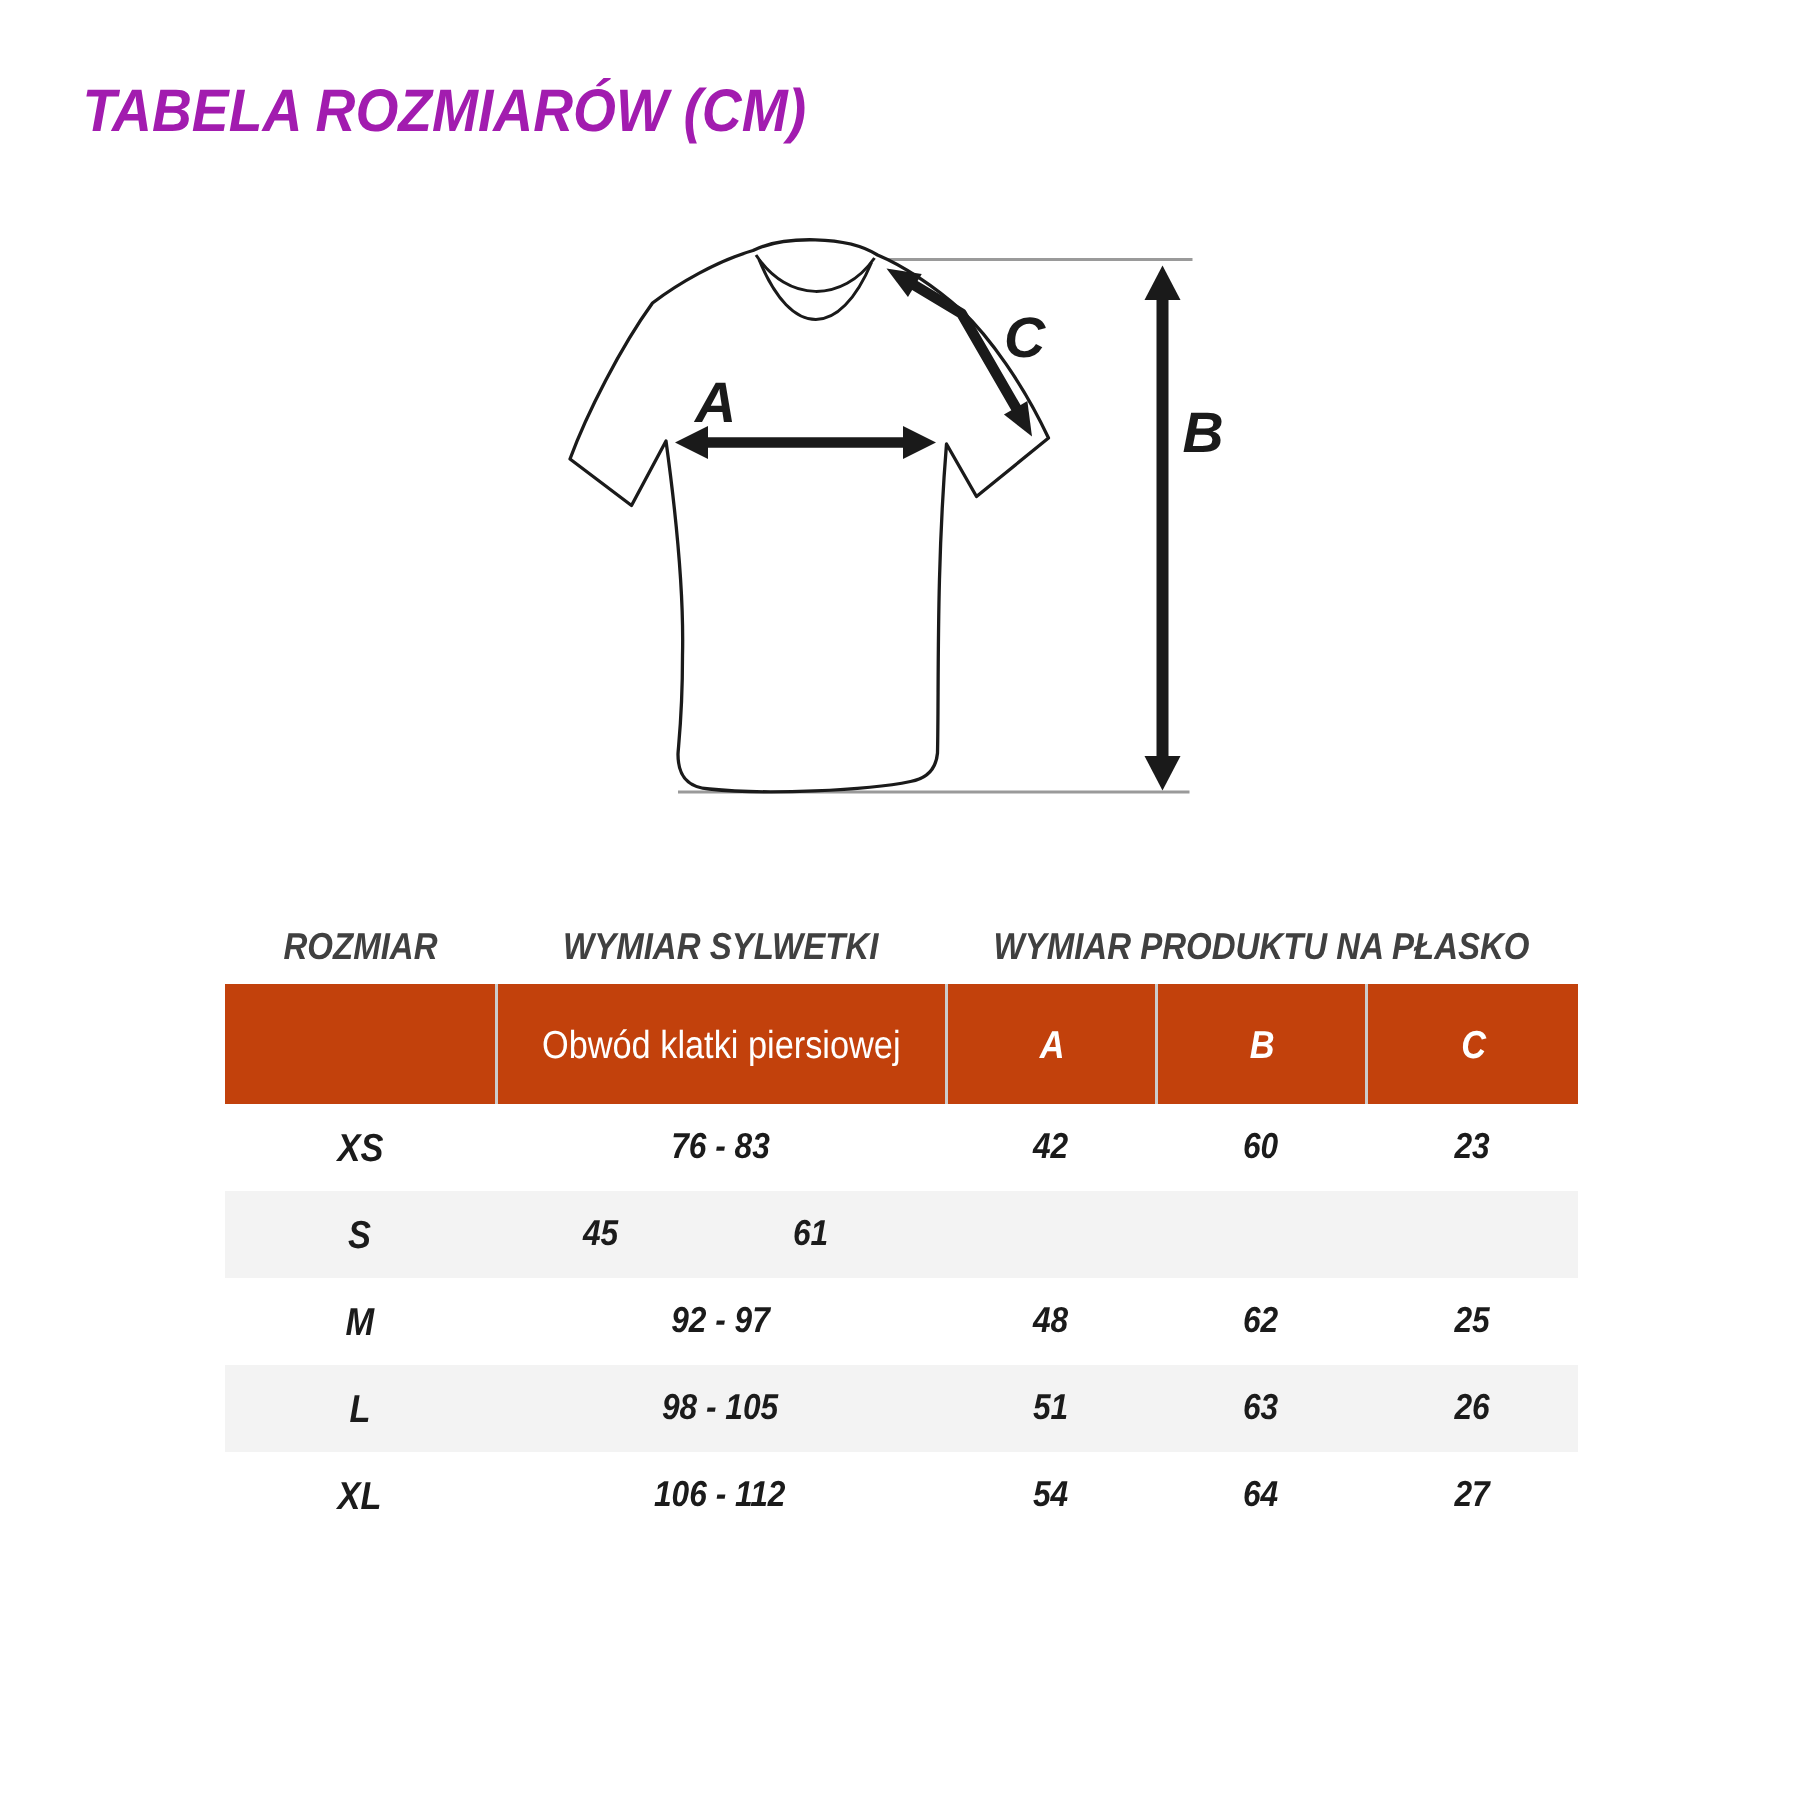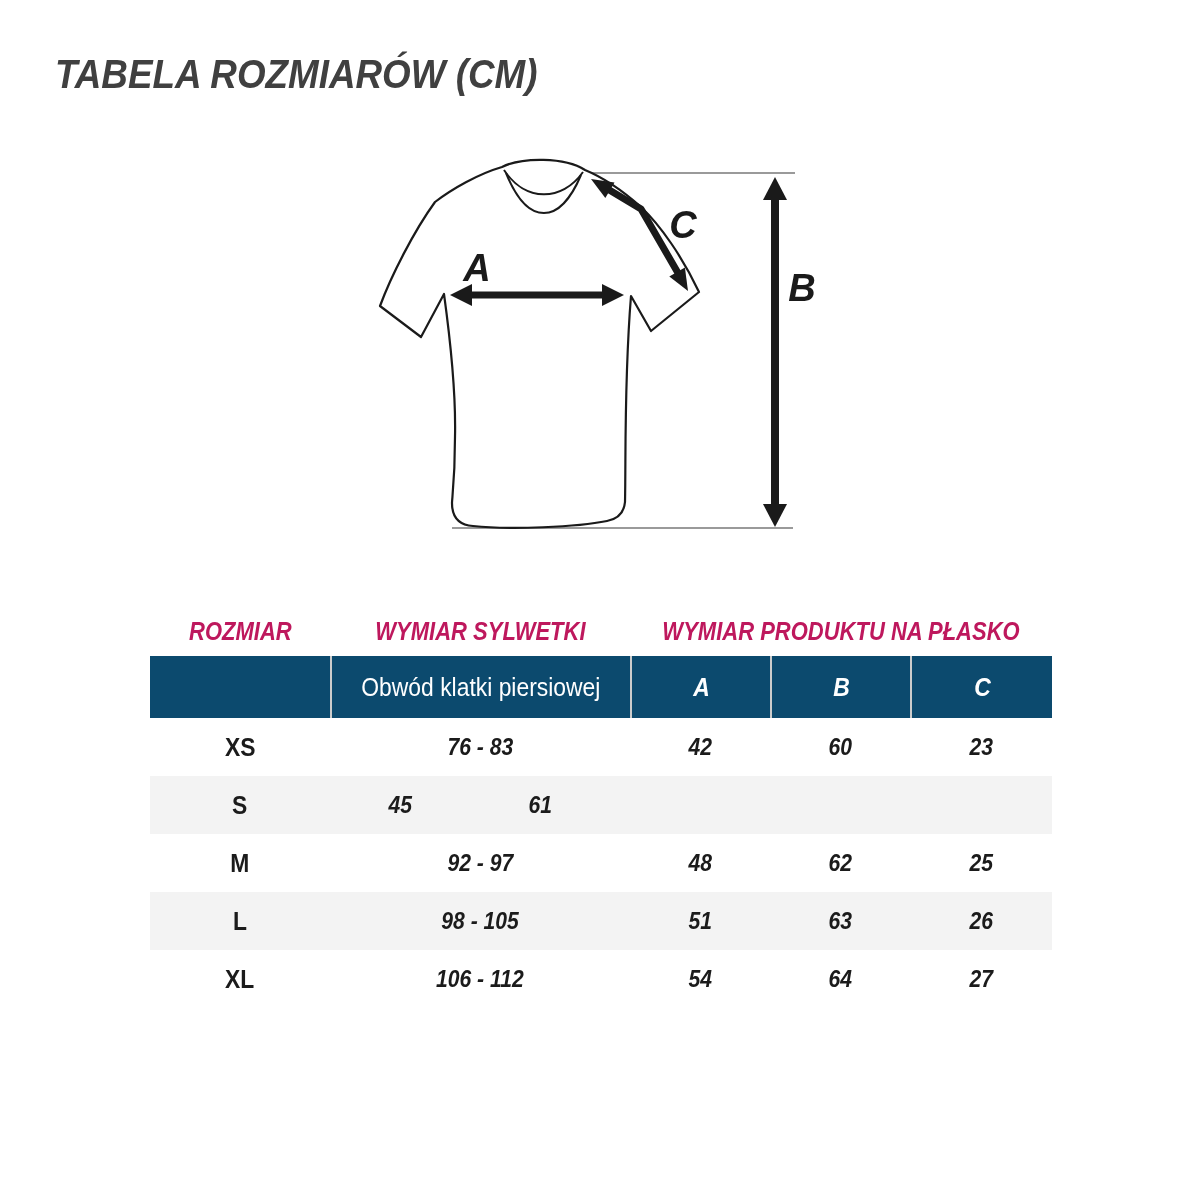--- a/index.html
+++ b/index.html
@@ -3,47 +3,47 @@
 <meta charset="utf-8">
 <style>
   html,body{margin:0;padding:0;}
   body{
     width:1200px;height:1200px;position:relative;background:#ffffff;
     font-family:"Liberation Sans",sans-serif;color:#1b1b1b;overflow:hidden;
   }
   .cond{display:inline-block;transform:scaleX(0.88);transform-origin:center center;white-space:nowrap;}
   .page-title{
     position:absolute;left:55px;top:52px;
-    font-size:40px;font-weight:700;font-style:italic;letter-spacing:0px;color:#404040;
+    font-size:40px;font-weight:700;font-style:italic;letter-spacing:0px;color:#a21caf;
   }
   .page-title .cond{transform-origin:left center;transform:scaleX(0.92);}
 
   .diagram{position:absolute;left:340px;top:140px;width:490px;height:420px;}
 
   .size-table{position:absolute;left:150px;top:606px;width:902px;}
   .row{display:flex;width:902px;}
   .c1{width:180px;}
   .c2{width:300px;}
   .c3{width:140px;}
   .c4{width:140px;}
   .c5{width:142px;}
   .cell{display:flex;align-items:center;justify-content:center;box-sizing:border-box;}
 
   .group-row{height:50px;}
   .group-row .gspan3{width:422px;}
-  .group-label{font-size:25px;font-weight:700;font-style:italic;color:#be185d;}
-
-  .head-row{height:62px;background:#0c4a6e;color:#ffffff;}
+  .group-label{font-size:25px;font-weight:700;font-style:italic;color:#404040;}
+
+  .head-row{height:80px;background:#c2410c;color:#ffffff;}
   .head-row .cell + .cell{border-left:2px solid #cccccc;}
   .head-chest{font-size:26px;font-weight:400;font-style:normal;color:#ffffff;}
   .head-abc{font-size:26px;font-weight:700;font-style:italic;color:#ffffff;}
 
   .data-row{height:58px;background:#ffffff;}
   .data-row.striped{background:#f3f3f3;}
-  .size-cell{font-size:26px;font-weight:700;}
+  .size-cell{font-size:26px;font-weight:700;font-style:italic;}
   .val-cell{font-size:24px;font-weight:700;font-style:italic;}
 </style>
 </head>
 <body>
 
 <div class="page-title"><span class="cond">TABELA ROZMIARÓW (CM)</span></div>
 
 <svg class="diagram" viewBox="340 140 490 420" width="490" height="420" xmlns="http://www.w3.org/2000/svg">
 
   <line x1="586" y1="173" x2="795" y2="173" stroke="#9a9a9a" stroke-width="2"></line>

